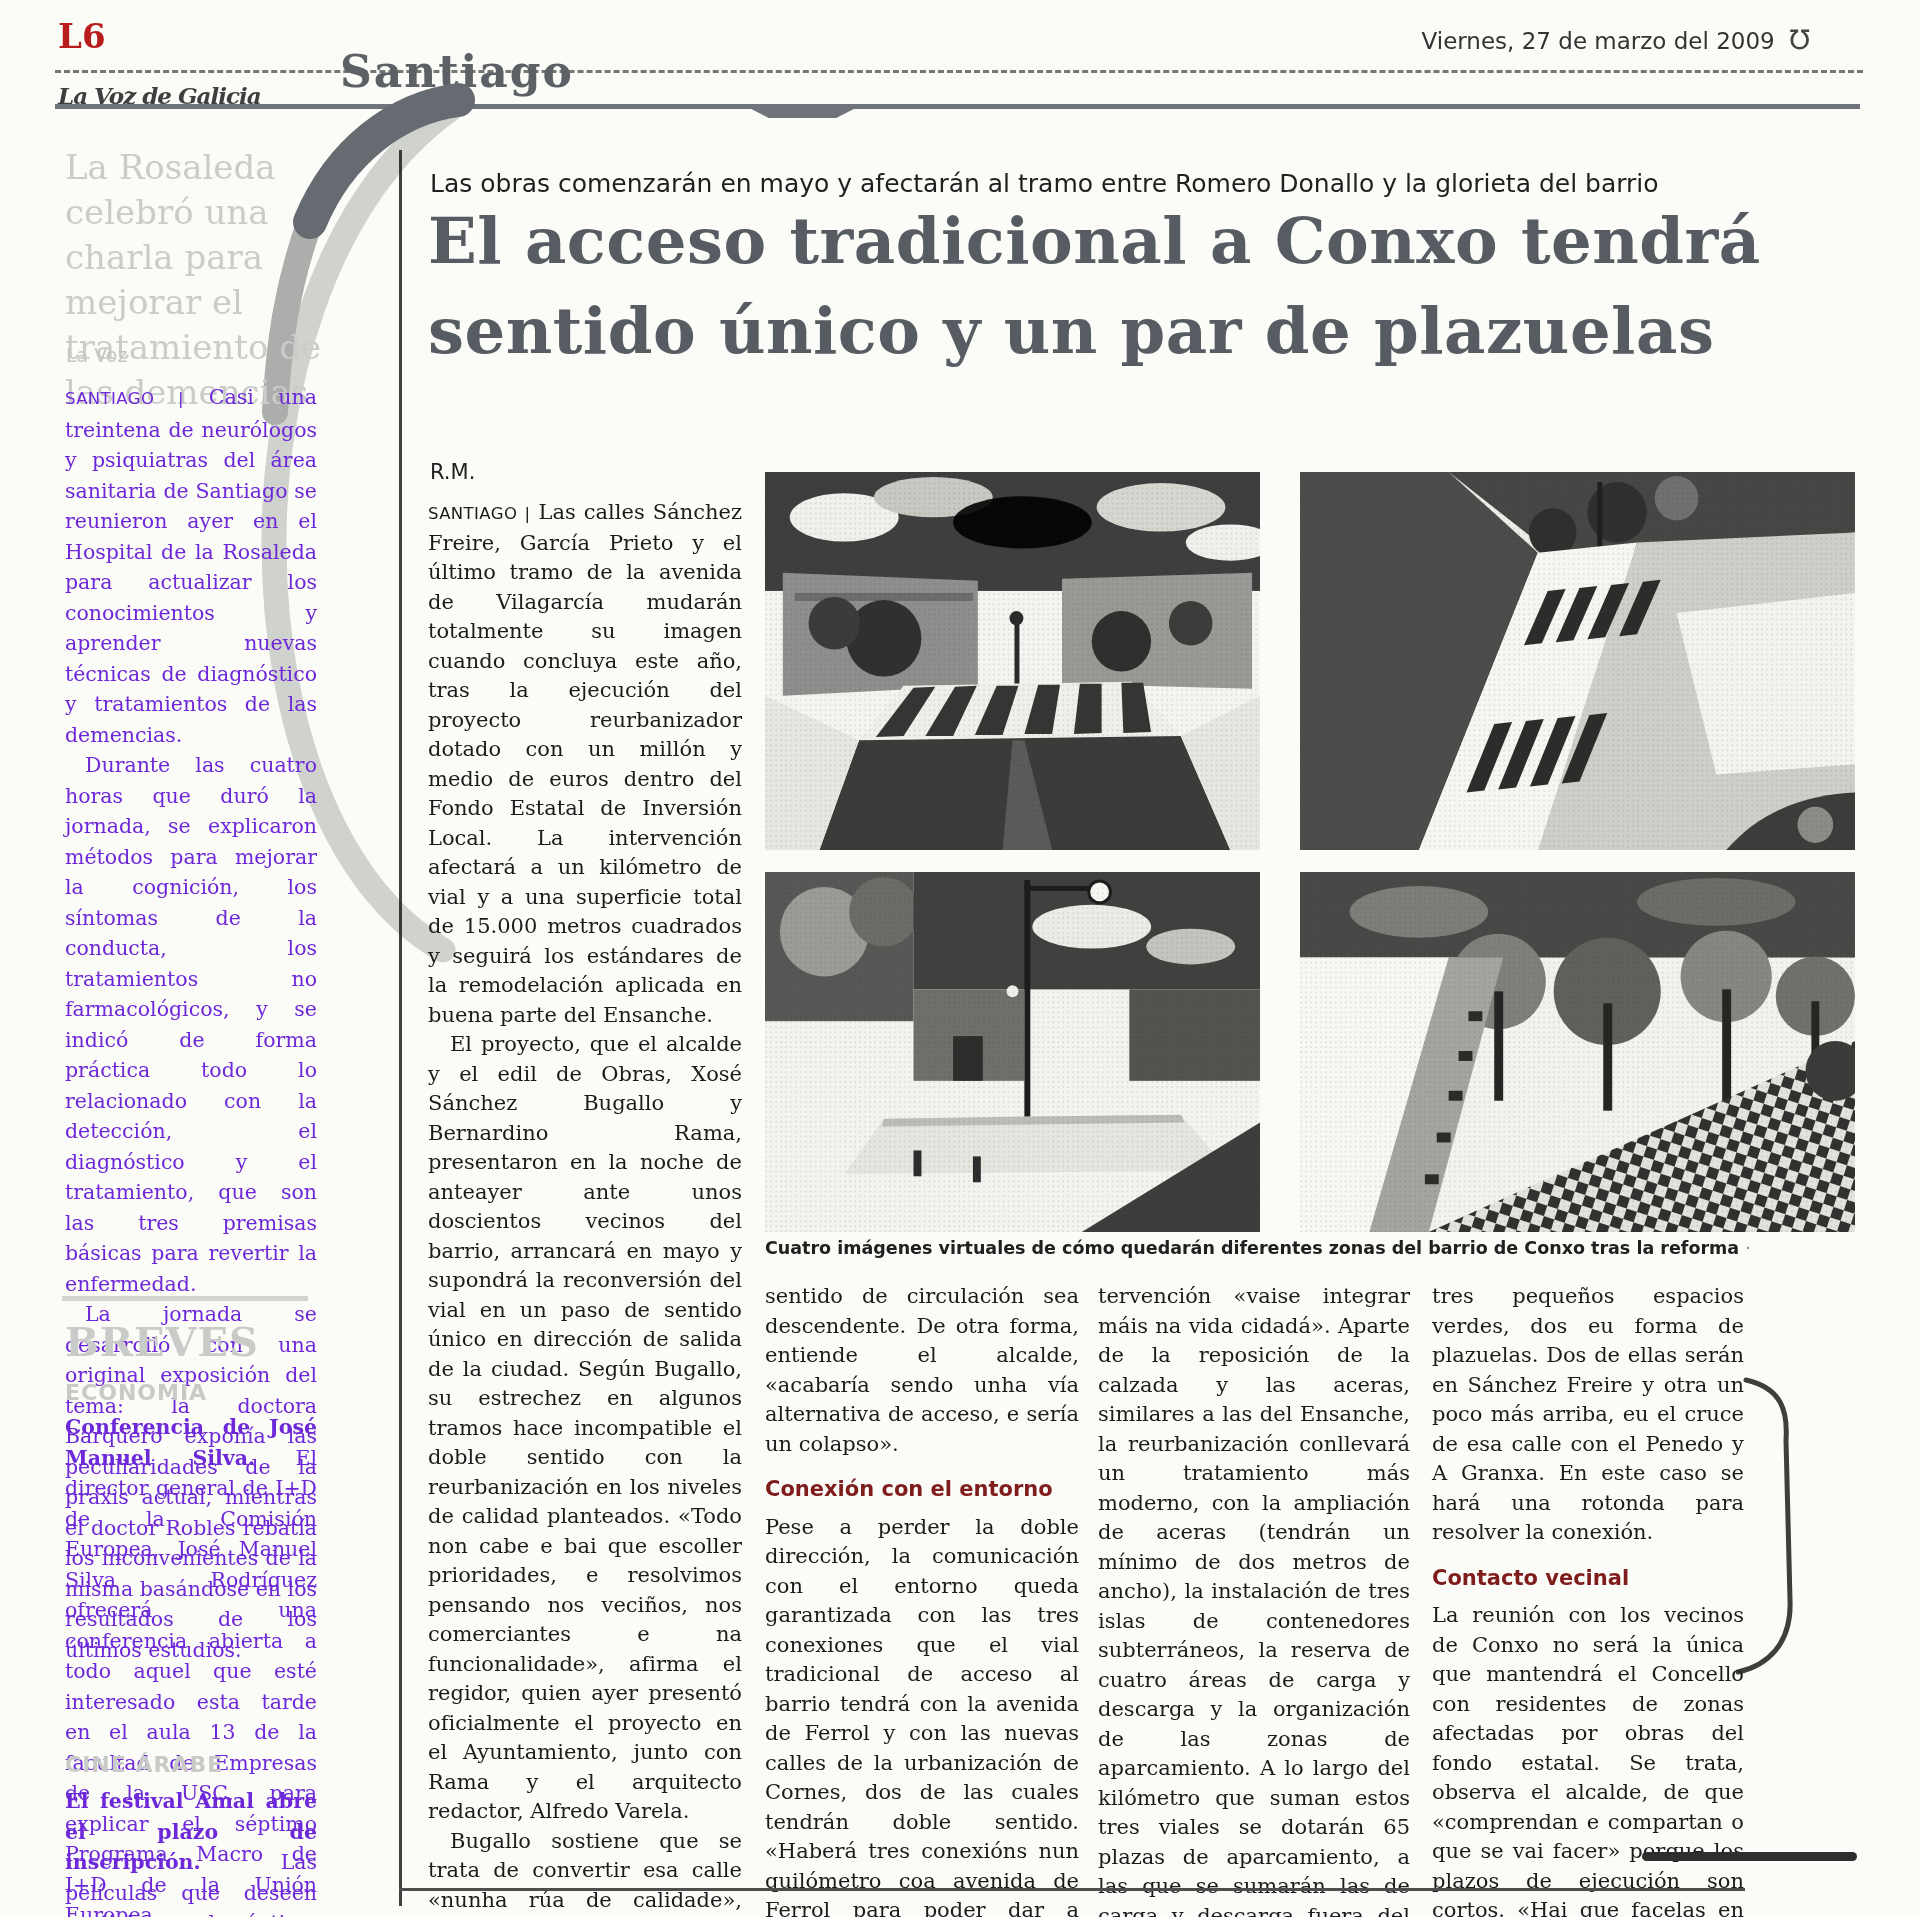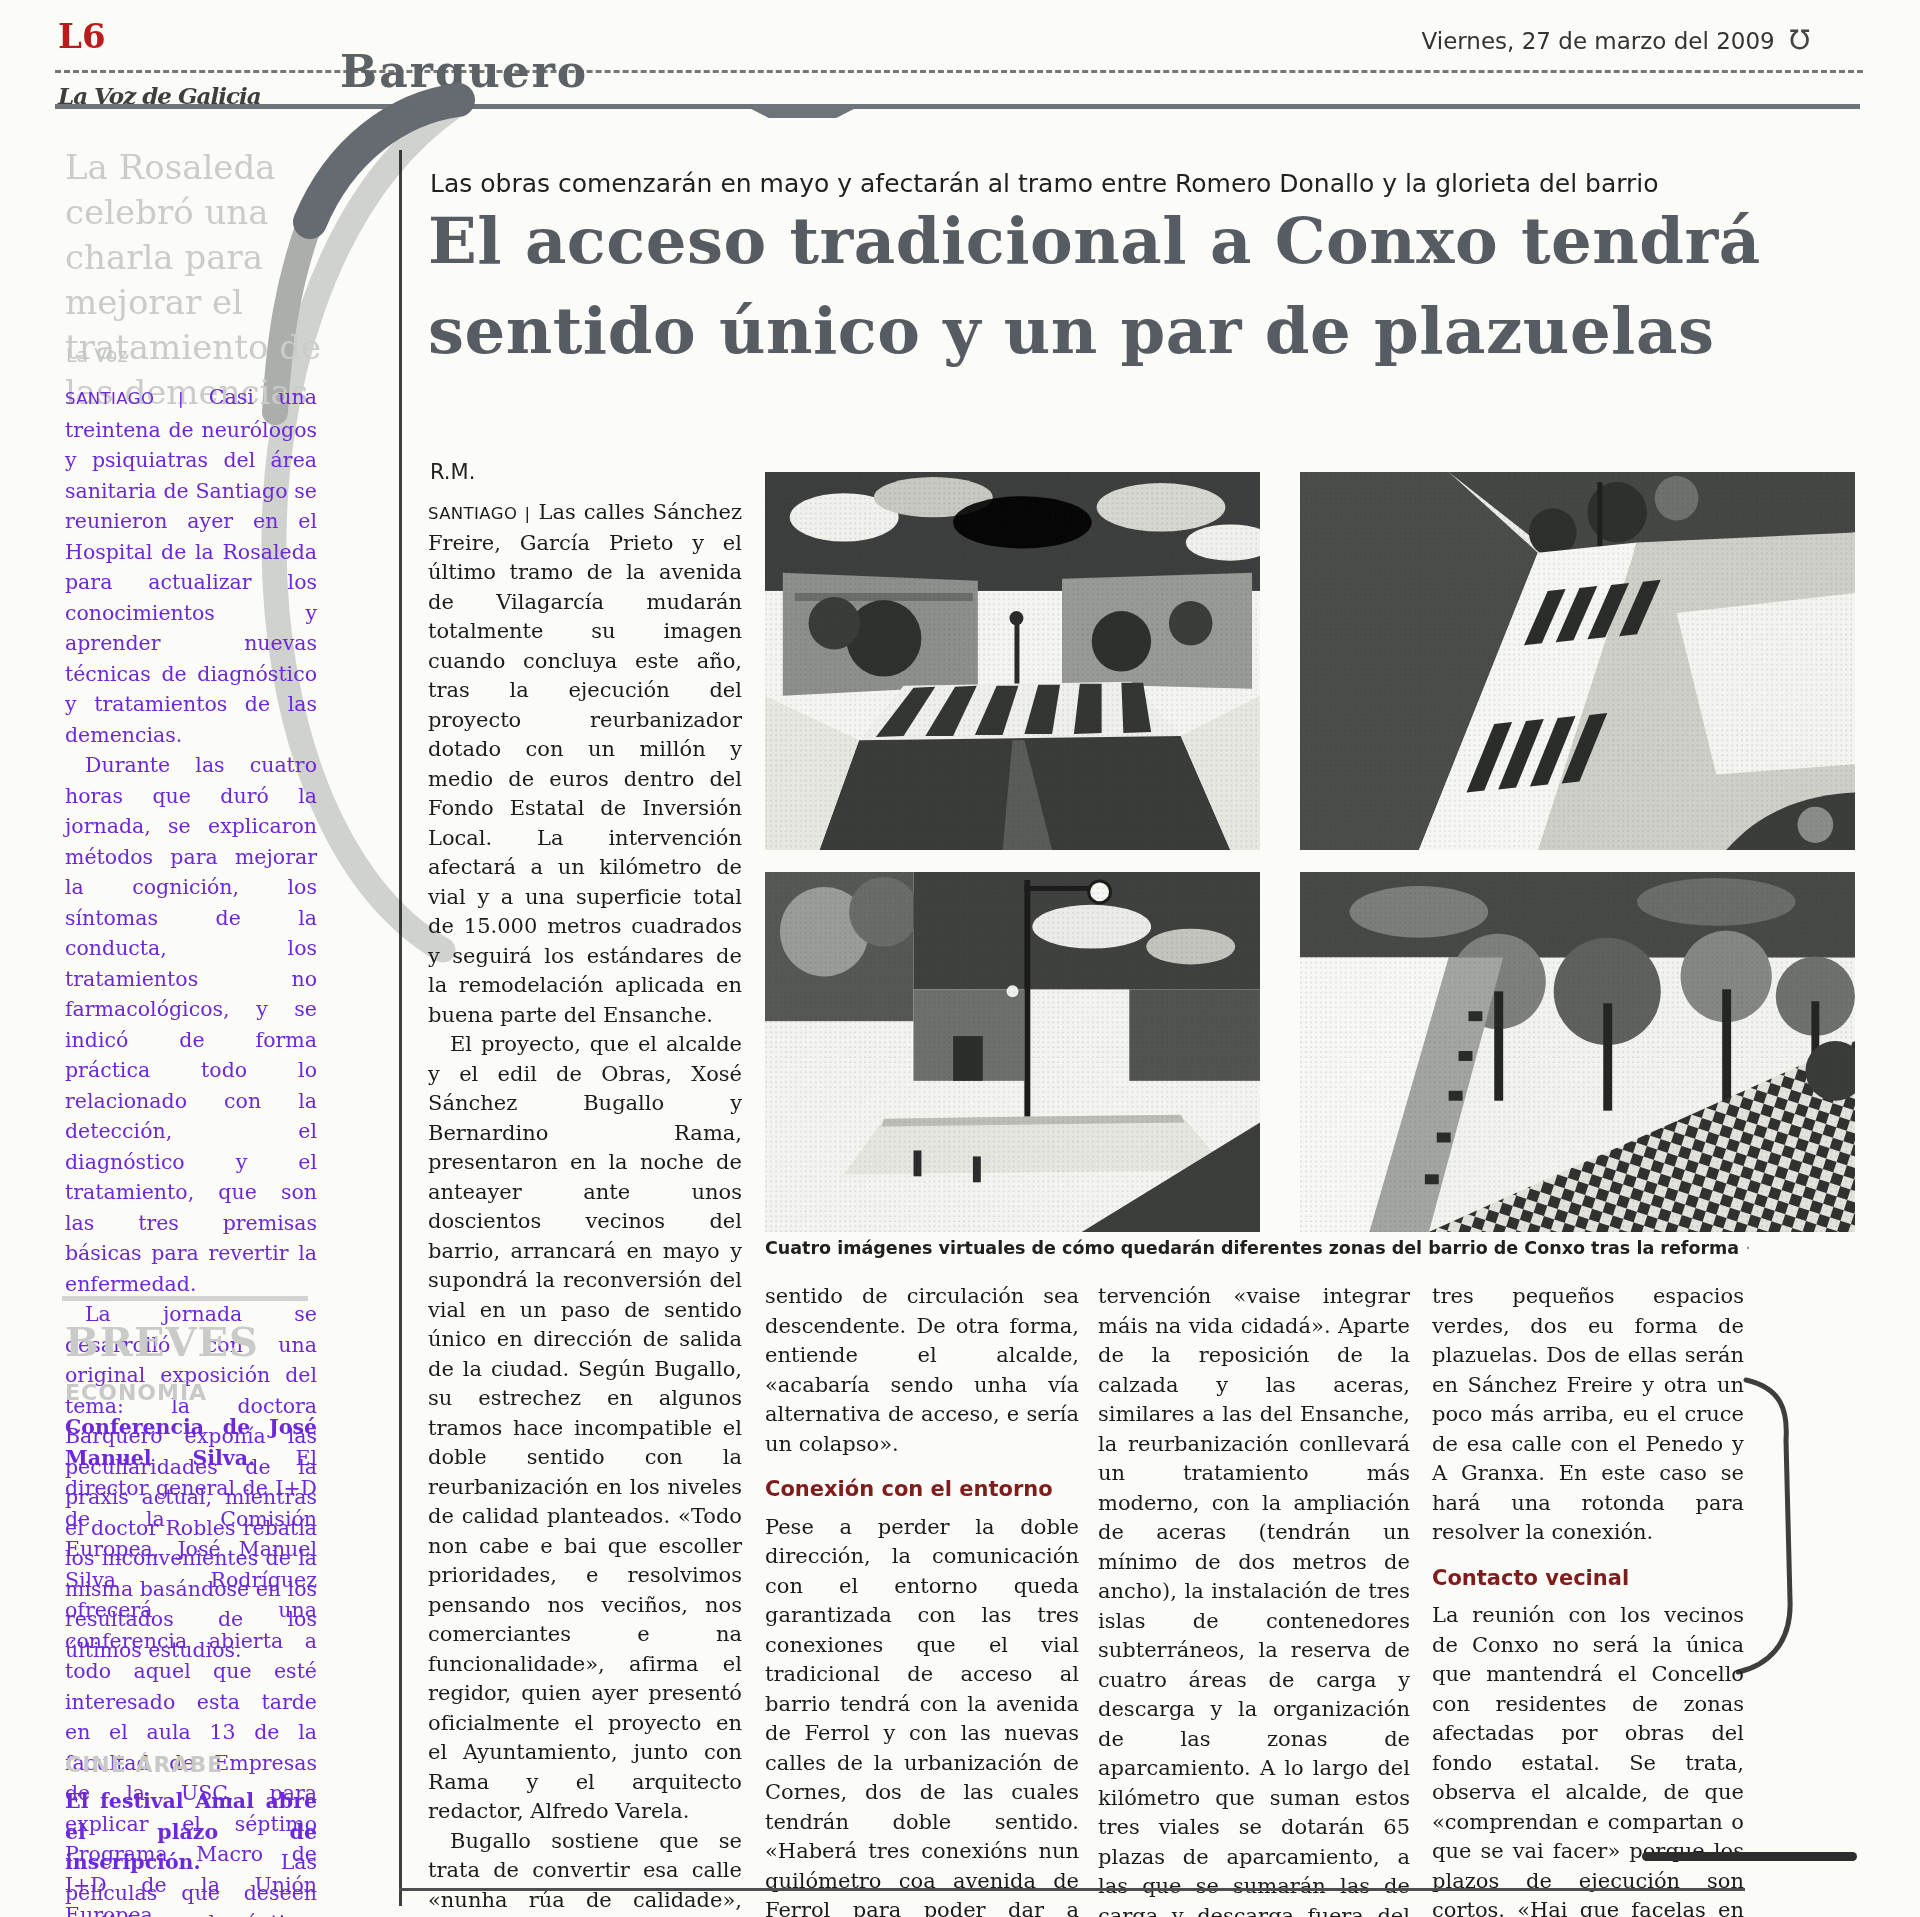--- a/index.html
+++ b/index.html
@@ -48,21 +48,21 @@
 <body>
 
 <div id="page">
 
   <div class="abs pagenum" style="left:58px;top:16px;">L6</div>
   <div class="abs dashrule" style="left:55px;top:70px;width:1808px;height:0;"></div>
   <div class="abs masthead" style="left:58px;top:82px;">La Voz de Galicia</div>
   <div class="abs dateline-top sans" style="left:1050px;top:24px;width:760px;text-align:right;">
     <span>Viernes, 27 de marzo del 2009</span>&nbsp;&nbsp;<span style="font-size:27px;color:#444;">℧</span>
   </div>
-  <div class="abs sectiontitle" style="left:340px;top:46px;">Barquero</div>
+  <div class="abs sectiontitle" style="left:340px;top:46px;">Santiago</div>
   <div class="abs thickrule" style="left:55px;top:104px;width:1805px;height:5px;"></div>
   <div class="abs thickrule" style="left:735px;top:109px;width:135px;height:9px;clip-path:polygon(12% 0,88% 0,75% 100%,25% 100%);"></div>
 
   <svg class="abs" style="left:248px;top:82px;" width="230" height="890" viewBox="0 0 230 890">
     <path d="M 205,25 C 70,120 25,320 26,465 C 27,640 85,805 195,868" fill="none" stroke="#cfd2cd" stroke-width="25" stroke-linecap="round"></path>
     <path d="M 62,140 C 40,200 31,258 27,330" fill="none" stroke="#abaeaa" stroke-width="26" stroke-linecap="round"></path>
     <path d="M 210,18 C 150,26 92,68 62,140" fill="none" stroke="#666b71" stroke-width="34" stroke-linecap="round"></path>
   </svg>
 
   <div class="abs vrule" style="left:399px;top:150px;width:3px;height:1756px;"></div>

